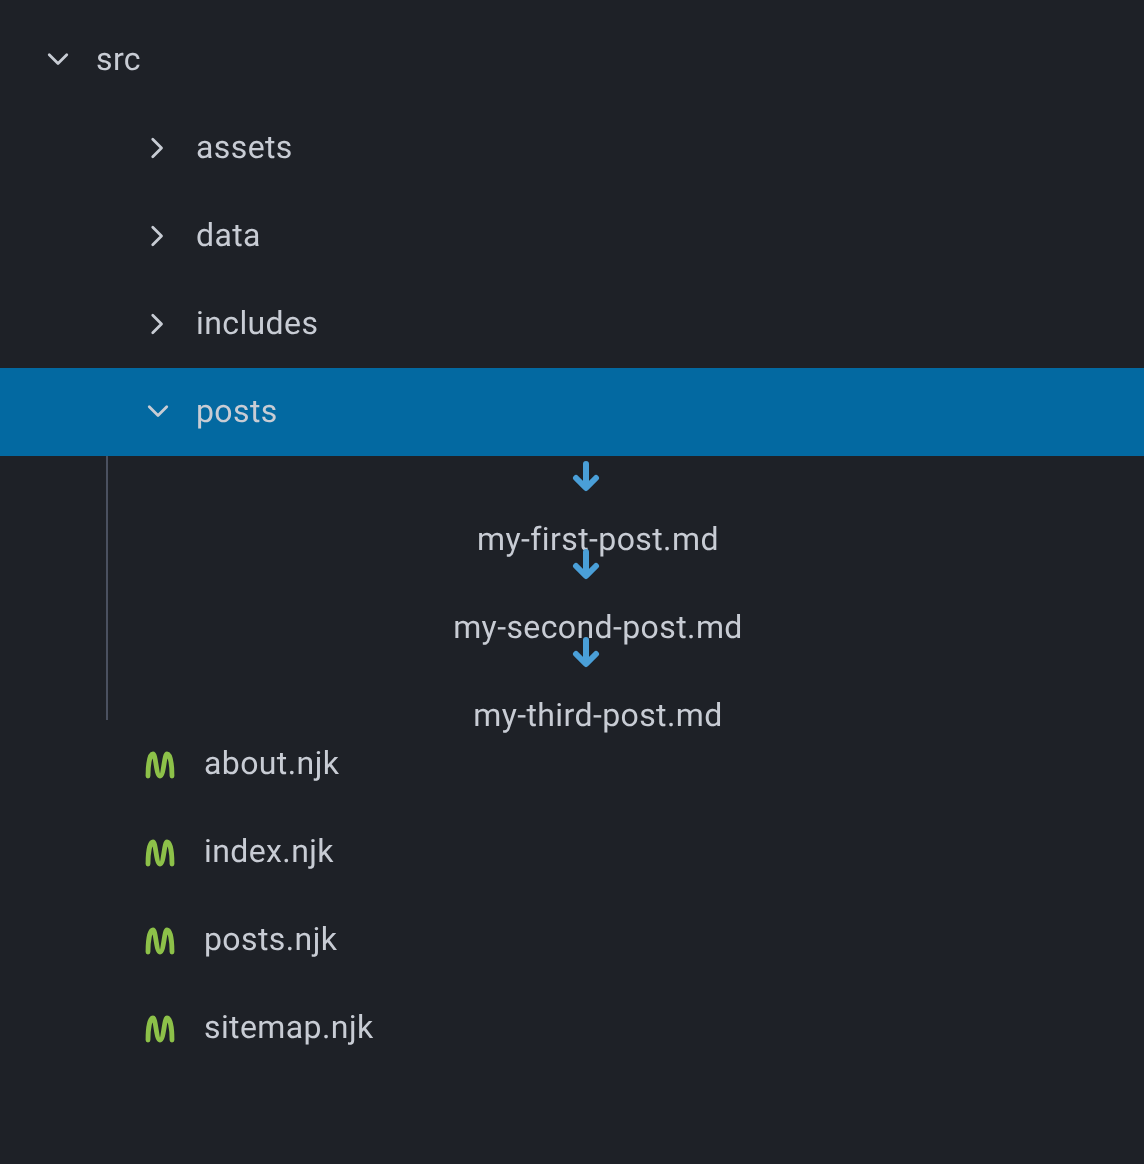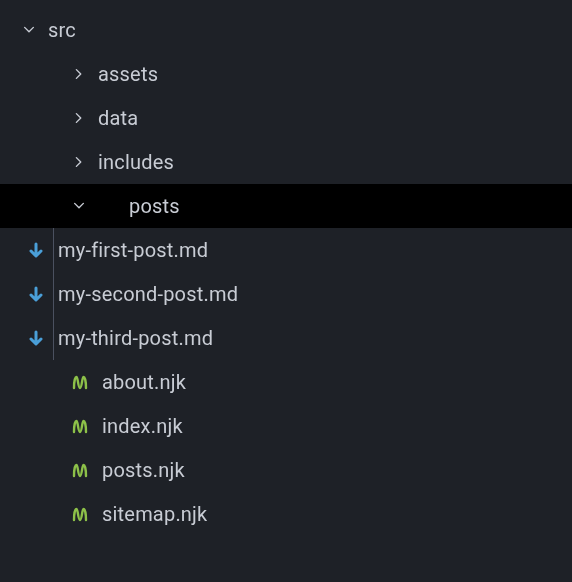--- a/index.html
+++ b/index.html
@@ -16,26 +16,25 @@
   .tree { padding-top: 8px; }
   .row {
     display: flex;
     align-items: center;
     height: 44px;
     line-height: 44px;
     white-space: nowrap;
     cursor: pointer;
   }
   .row.selected {
-    background: #000000;
-    gap: 31px;
+    background: #0369a1;
   }
   .indent-0 { padding-left: 20px; }
   .indent-1 { padding-left: 70px; }
-  .indent-2 { padding-left: 26px; }
+  .indent-2 { padding-left: 26px; flex-direction: column; }
   .chev {
     width: 18px;
     height: 18px;
     display: inline-flex;
     align-items: center;
     justify-content: center;
     margin-right: 10px;
     flex-shrink: 0;
   }
   .chev svg { display: block; }
@@ -43,21 +42,21 @@
     width: 20px;
     height: 20px;
     display: inline-flex;
     align-items: center;
     justify-content: center;
     margin-right: 12px;
     flex-shrink: 0;
   }
   .file-icon svg { display: block; }
   .label {
-    font-size: 20px;
+    font-size: 16px;
     letter-spacing: 0.2px;
   }
   .guide {
     position: relative;
   }
   .guide::before {
     content: "";
     position: absolute;
     left: 53px;
     top: 0;

